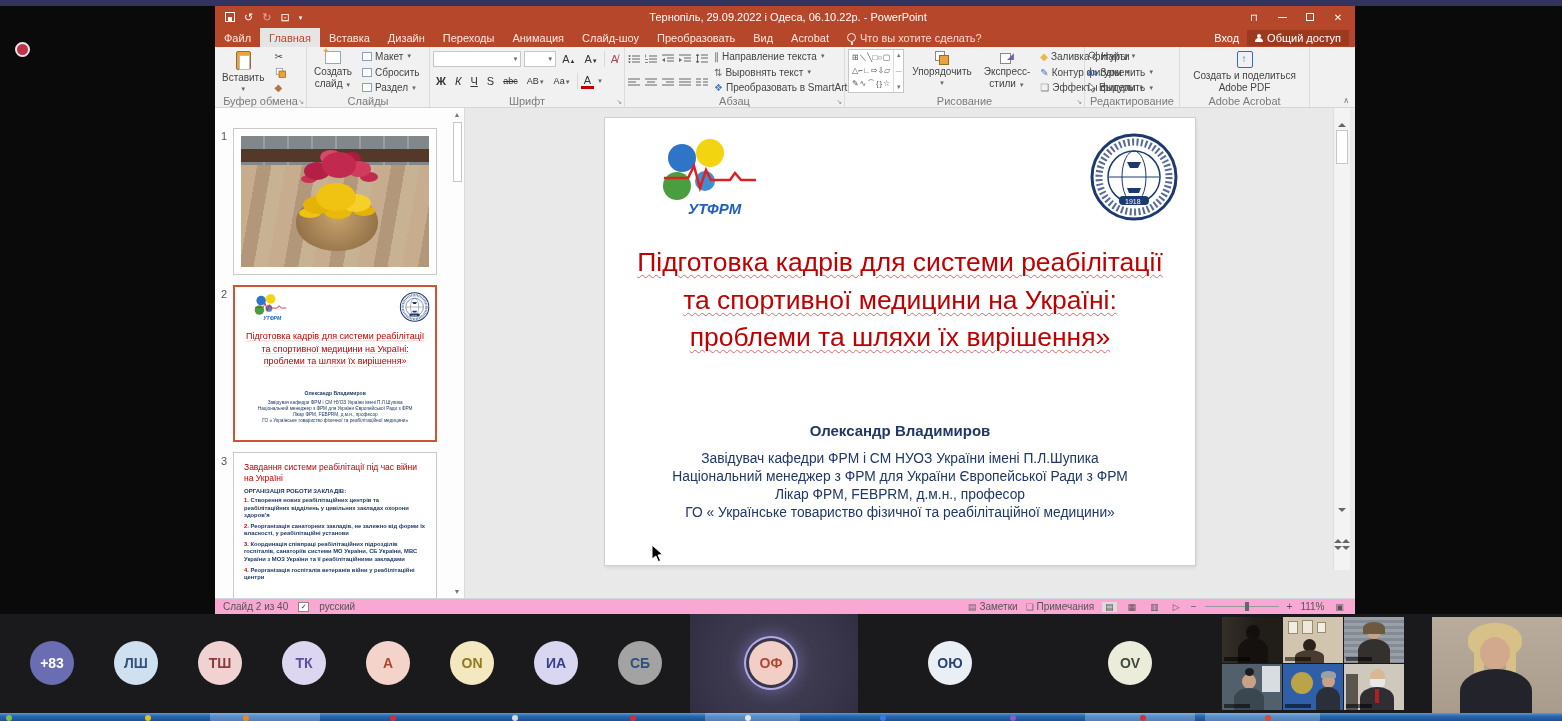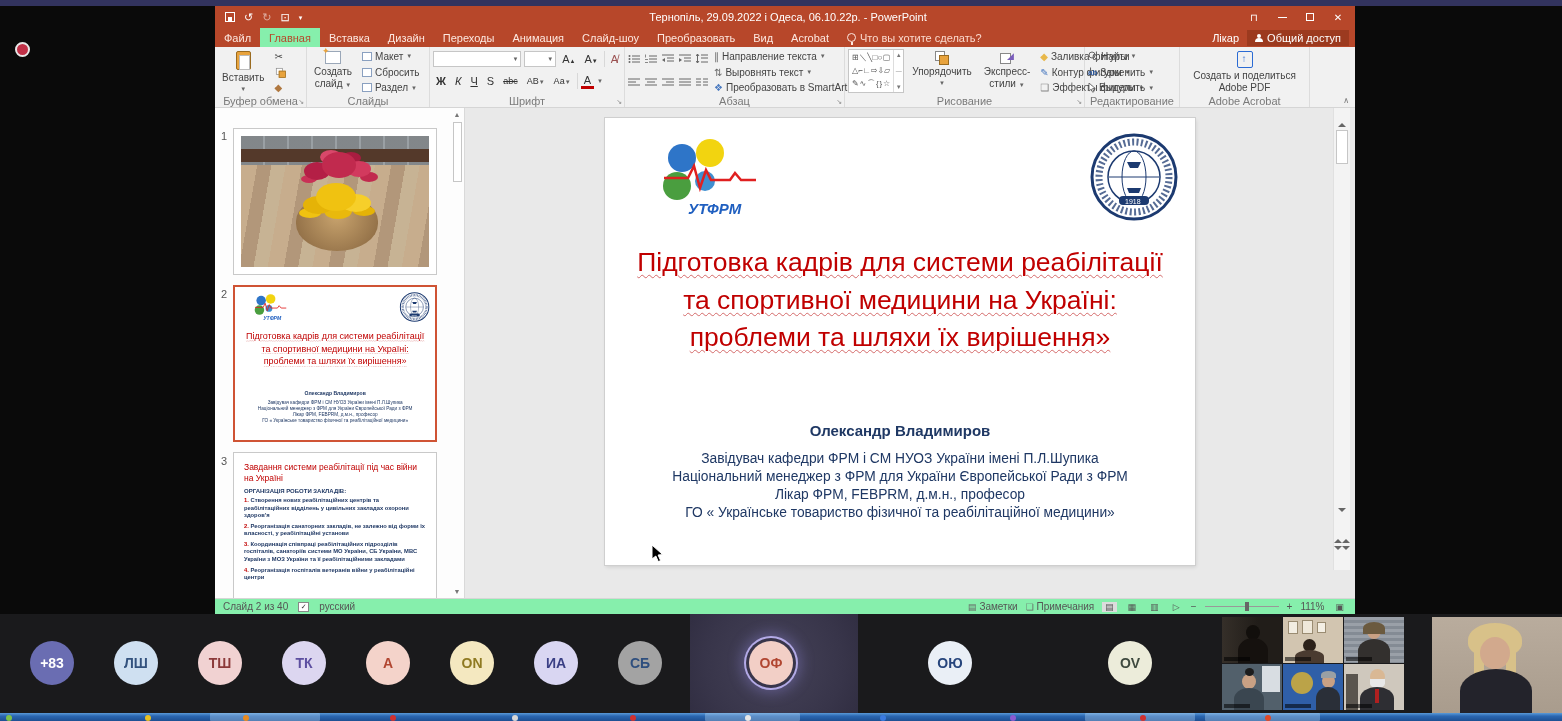--- a/index.html
+++ b/index.html
@@ -27,21 +27,21 @@
   .win-title { flex:1; text-align:center; font-size:11px; color:#fff; white-space:nowrap; overflow:hidden; }
   .win-controls { display:flex; align-items:center; gap:2px; padding-right:4px; }
   .wc { width:26px; height:20px; display:flex; align-items:center; justify-content:center; font-size:10px; color:#fff; }
   .ic-min { width:9px; height:1px; background:#fff; display:inline-block; }
   .ic-restore { width:8px; height:8px; border:1px solid #fff; display:inline-block; }
 
   
   .menubar { position:absolute; left:0; top:22px; width:100%; height:19px; background:#b7472a;
              display:flex; align-items:stretch; color:#fde8e0; font-size:11px; }
   .mtab { padding:0 9px; display:flex; align-items:center; white-space:nowrap; }
-  .mtab.active { background:#86efac; color:#b7472a; }
+  .mtab.active { background:#e5e5e5; color:#b7472a; }
   .tellme { display:flex; align-items:center; gap:4px; padding:0 9px; color:#fbd9cd; }
   .bulb { width:9px; height:9px; border-radius:50%; border:1px solid #fde8e0; position:relative; }
   .bulb::after { content:""; position:absolute; left:3px; top:8px; width:2px; height:3px; background:#fde8e0; }
   .menu-right { margin-left:auto; display:flex; align-items:center; gap:8px; padding-right:6px; }
   .share-btn { background:#9c3a1f; display:flex; align-items:center; gap:4px; padding:2px 8px; color:#fff; }
   .person-ic { width:8px; height:8px; position:relative; }
   .person-ic::before { content:""; position:absolute; left:2px; top:0; width:4px; height:4px; border-radius:50%; background:#fff; }
   .person-ic::after { content:""; position:absolute; left:0; top:4px; width:8px; height:4px; border-radius:4px 4px 0 0; background:#fff; }
 
   
@@ -146,21 +146,21 @@
             border-bottom:4px solid #666; margin:1px auto; }
   .tri-dn { width:0; height:0; border-left:4px solid transparent; border-right:4px solid transparent;
             border-top:4px solid #666; margin:1px auto; }
 
   
   .notesbar { position:absolute; left:250px; top:462px; width:890px; height:28px; background:#f5f5f5;
               border-top:1px solid #d9d9d9; display:flex; align-items:center; padding-left:12px;
               font-size:12px; color:#757575; }
 
   
-  .statusbar { position:absolute; left:0; top:592px; width:100%; height:16px; background:#86efac;
+  .statusbar { position:absolute; left:0; top:592px; width:100%; height:16px; background:#f9a8d4;
                border-top:1px solid #d6d6d6; display:flex; align-items:center; font-size:10px; color:#555;
                padding:0 8px; gap:10px; }
   .sb-right { margin-left:auto; display:flex; align-items:center; gap:8px; }
   .sb-ic { font-size:9px; color:#666; }
   .viewbtn { padding:0 3px; font-size:9px; color:#555; }
   .viewbtn.active { background:#dcdcdc; }
   .zslider { position:relative; width:74px; height:9px; }
   .zslider .track { position:absolute; left:0; top:4px; width:100%; height:1px; background:#999; }
   .zslider .zthumb { position:absolute; left:40px; top:0; width:4px; height:9px; background:#666; }
   .spell-ic { width:11px; height:10px; background:#fff; border:1px solid #888; font-size:7px; color:#333;
@@ -229,21 +229,21 @@
       <span class="mtab">Анимация</span>
       <span class="mtab">Слайд-шоу</span>
       <span class="mtab">Преобразовать</span>
       <span class="mtab">Вид</span>
       <span class="mtab">Acrobat</span>
       <span class="tellme">
         <span class="bulb"></span>
         <span>Что вы хотите сделать?</span>
       </span>
       <span class="menu-right">
-        <span style="color:#fff;">Лікар</span>
+        <span style="color:#fff;">Вход</span>
         <span class="share-btn">
           <span class="person-ic"></span>
           <span>Общий доступ</span>
         </span>
       </span>
     </div>
 
     <div class="ribbon">
 
       <div class="grp" style="width:92px;">

